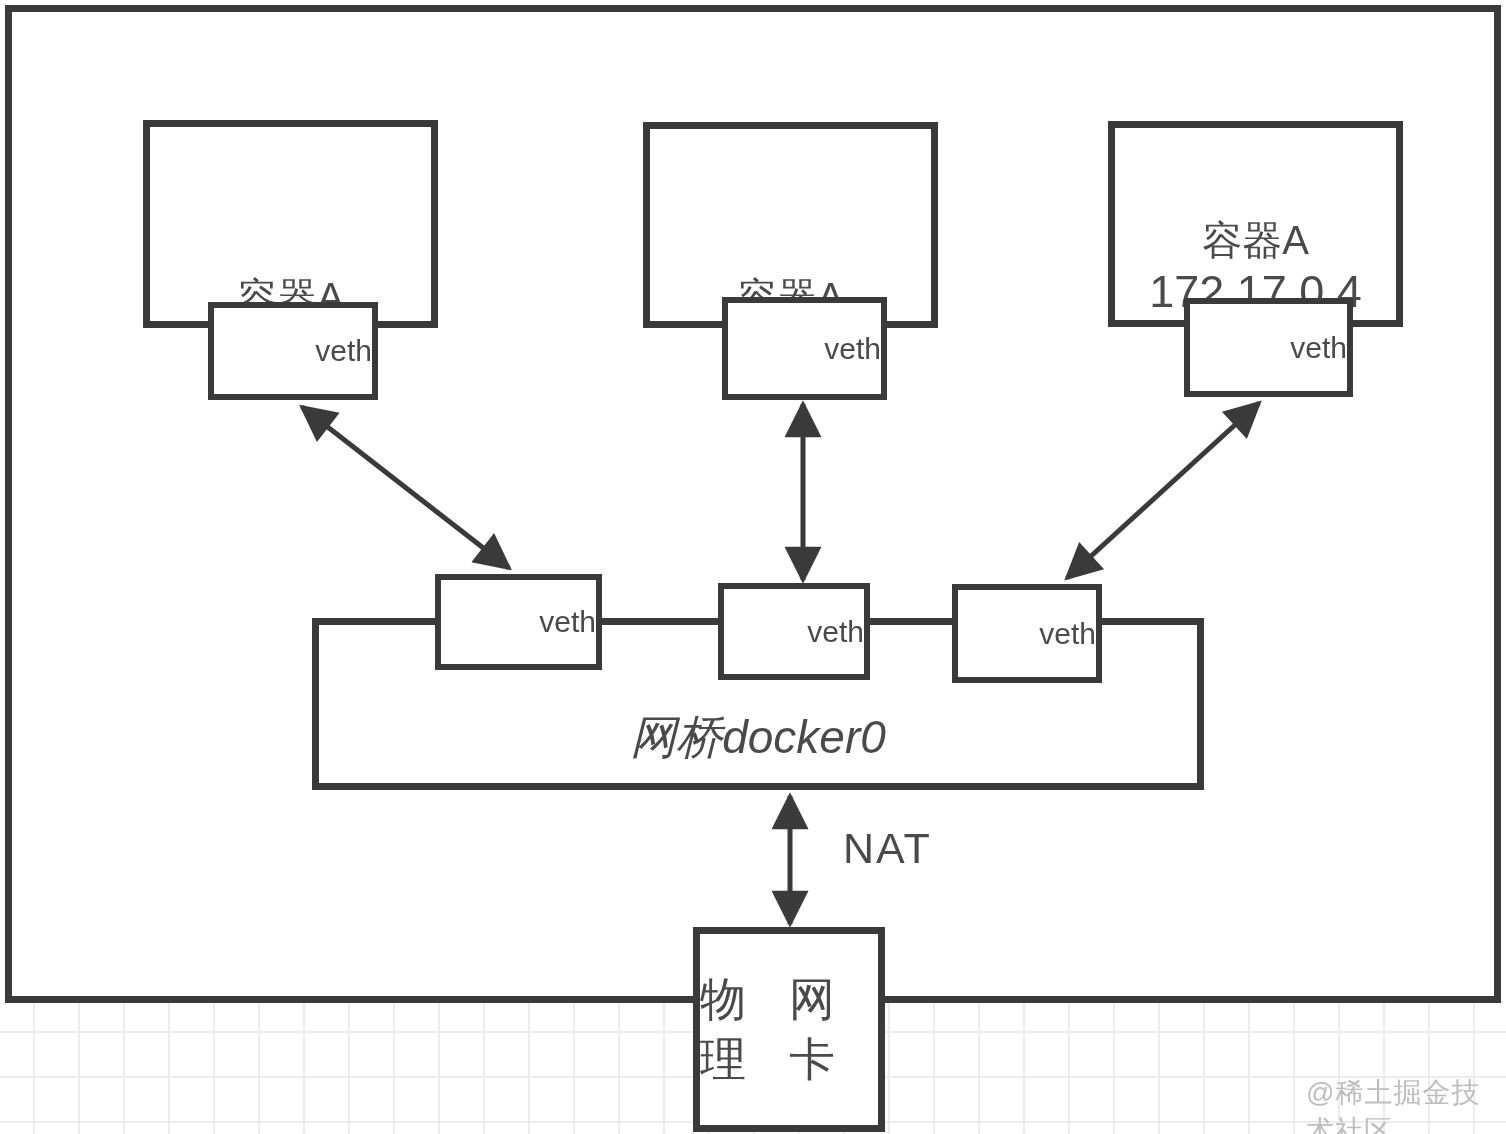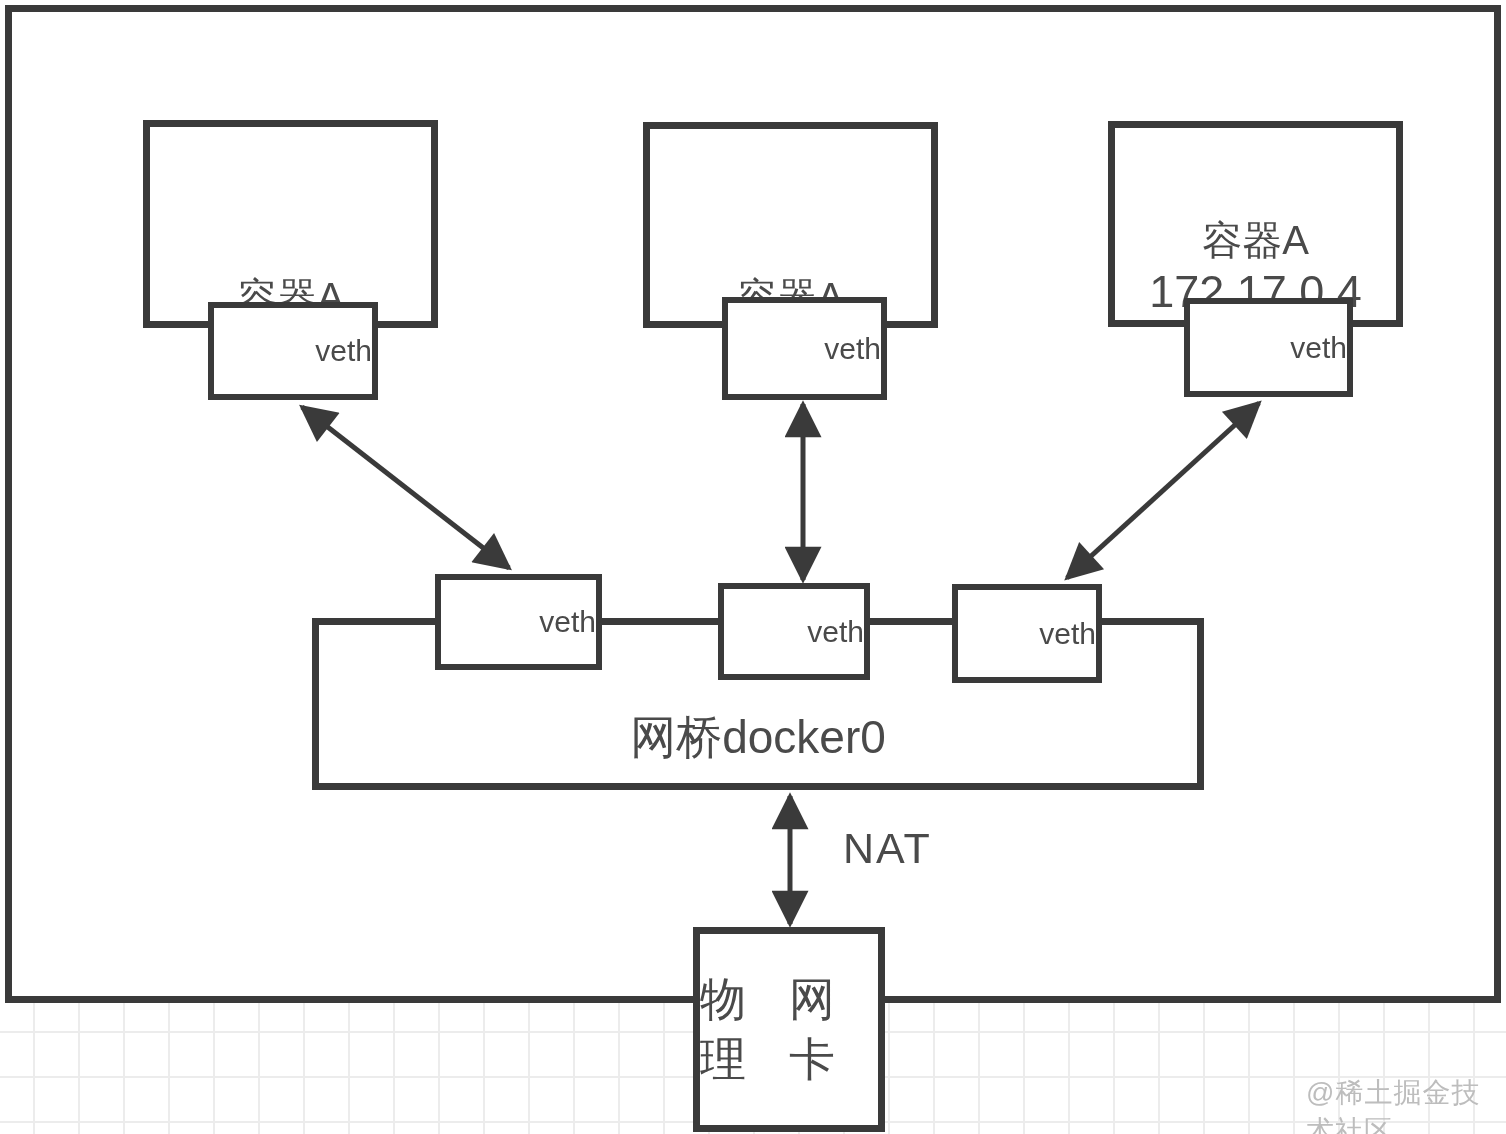--- a/index.html
+++ b/index.html
@@ -35,21 +35,21 @@
   }
   .v1{left:208px;top:302px;width:170px;height:98px;}
   .v2{left:722px;top:297px;width:165px;height:103px;}
   .v3{left:1184px;top:298px;width:169px;height:99px;}
   .bridge{
     left:312px;top:618px;width:892px;height:172px;z-index:2;
     align-items:flex-start;justify-content:center;
   }
   .bridge-label{
     position:absolute;left:0;right:0;top:82px;text-align:center;
-    font-size:46px;color:#4a4a4a;
+    font-size:46px;color:#4a4a4a;font-style:italic;
   }
   .b1{left:435px;top:574px;width:167px;height:96px;}
   .b2{left:718px;top:583px;width:152px;height:97px;}
   .b3{left:952px;top:584px;width:150px;height:99px;}
   .nic{
     left:693px;top:927px;width:192px;height:205px;z-index:3;
     flex-direction:row;font-size:46px;line-height:1.3;
   }
   .nat-label{
     position:absolute;left:843px;top:824px;z-index:4;

